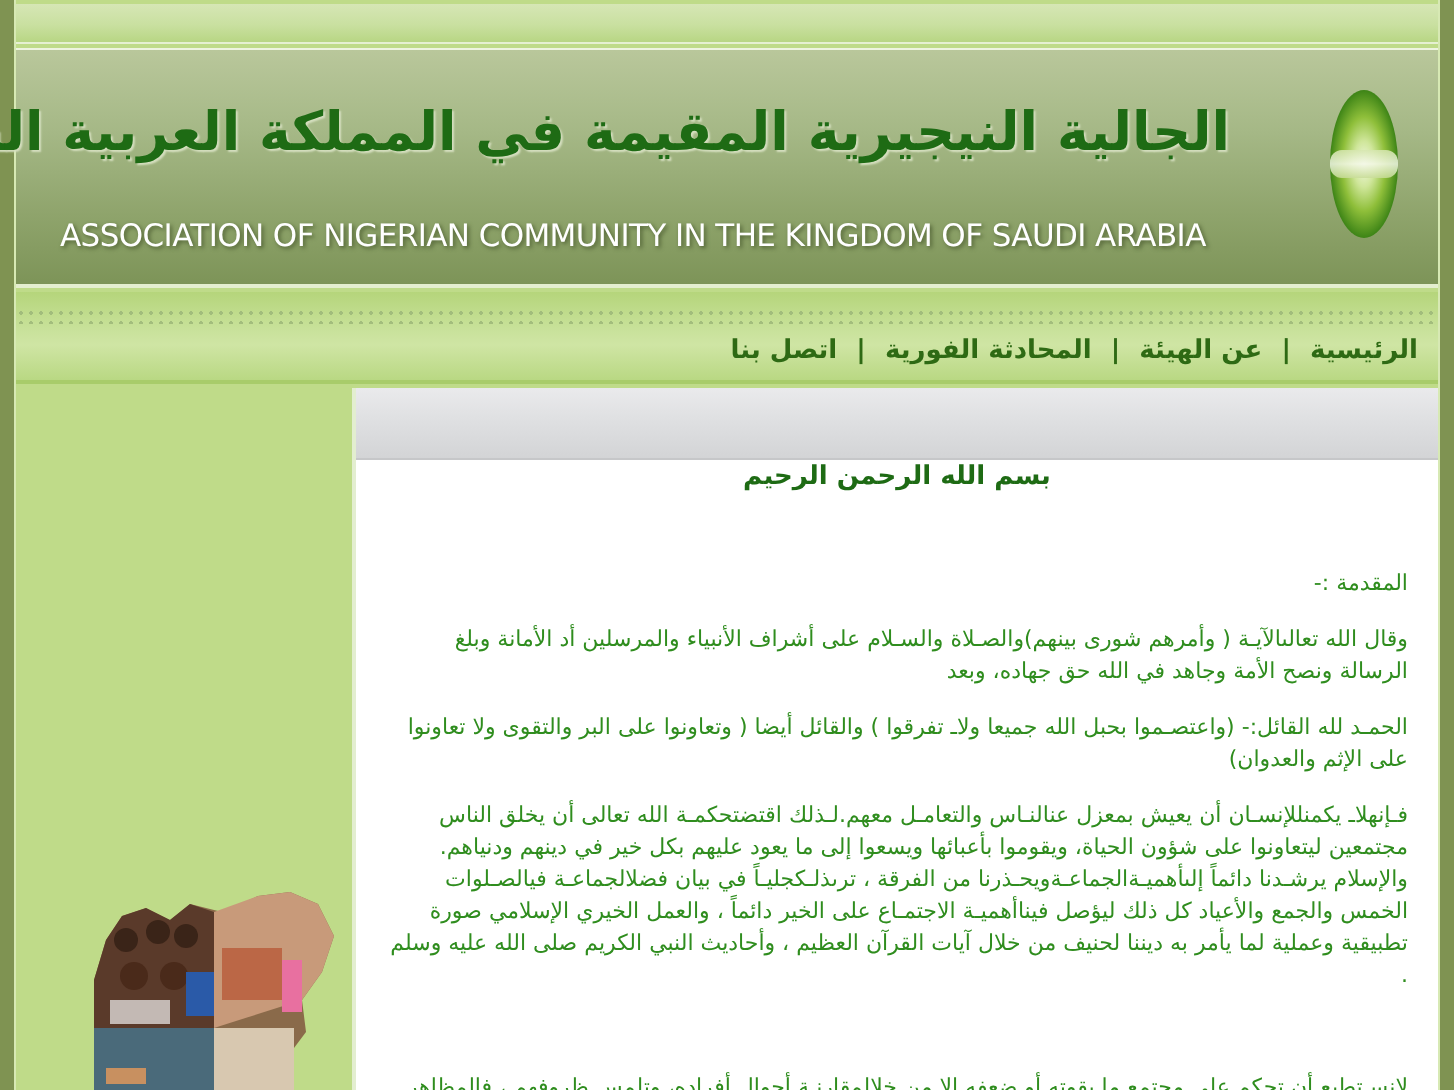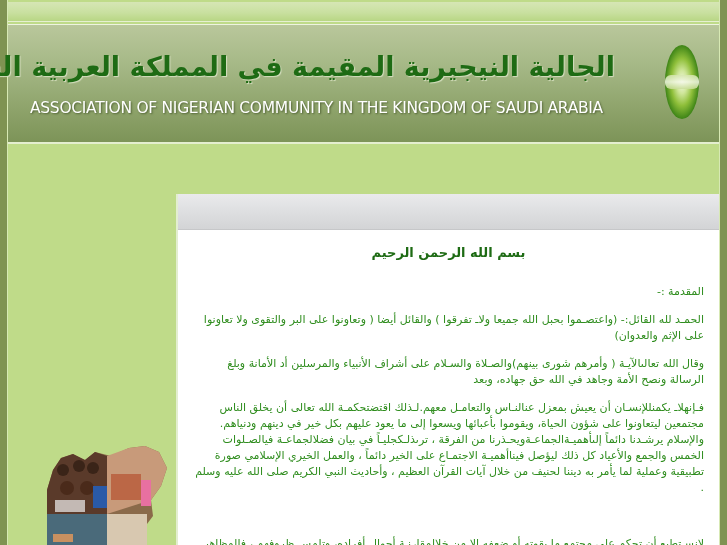--- a/index.html
+++ b/index.html
@@ -29,21 +29,21 @@
     .banner-arabic {
       position: absolute; right: 104px; top: 26px;
       font-family: "DejaVu Sans", sans-serif;
       font-weight: bold; font-size: 27px;
       color: #1e6b14;
       direction: rtl; white-space: nowrap;
       text-shadow: 1px 1px 1px #d5dfbf;
       letter-spacing: 0px;
     }
     .banner-english {
-      position: absolute; left: 22px; top: 74px;
+      position: absolute; left: 22px; top: 84px;
       font-family: "DejaVu Sans", sans-serif;
       font-size: 15.5px; color: #ffffff;
       white-space: nowrap;
       text-shadow: 1px 1px 2px #4e5f33;
       letter-spacing: -0.3px;
     }
     .logo {
       position: absolute; right: 20px; top: 20px; width: 34px; height: 74px;
       border-radius: 50%;
       background: radial-gradient(ellipse at 50% 50%, #f2f8e2 0%, #cfe69a 22%, #8fbf3a 45%, #2f7a10 75%, #1d5a0a 100%);
@@ -83,21 +83,21 @@
       position: absolute; left: 168px; top: 194px; width: 543px; height: 351px;
       background: #ffffff;
       border-left: 2px solid #e3eed0;
     }
     .content-header {
       position: absolute; left: 0; top: 0; width: 541px; height: 36px;
       background: linear-gradient(#eaeaec 0%, #e0e1e3 40%, #d3d4d6 100%);
       border-bottom: 1px solid #c6c7c9;
     }
     .content-title {
-      position: absolute; left: 0; top: 51px; width: 541px;
+      position: absolute; left: 0; top: 37px; width: 541px;
       text-align: center; direction: rtl;
       font-weight: bold; font-size: 13px; color: #1e6b14;
     }
     .content-body {
       position: absolute; left: 5px; top: 78px; width: 533px;
       direction: rtl; text-align: right;
       font-size: 11px; line-height: 16px; color: #2f8d1e;
     }
     .content-body p { margin: 12px; }
     .gap { height: 16px; }
@@ -109,20 +109,32 @@
 
   <div class="topstrip"></div>
 
   <div class="banner">
     <div class="banner-arabic">الجالية النيجيرية المقيمة في المملكة العربية السعودية</div>
     <div class="banner-english">ASSOCIATION OF NIGERIAN COMMUNITY IN THE KINGDOM OF SAUDI  ARABIA</div>
     <div class="logo"></div>
     <div class="logo-band"></div>
   </div>
 
+  <div class="navbar">
+    <div class="dots"></div>
+    <div class="nav-links">
+      <span>الرئيسية</span>
+      <span class="nav-sep">|</span>
+      <span>عن الهيئة</span>
+      <span class="nav-sep">|</span>
+      <span>المحادثة الفورية</span>
+      <span class="nav-sep">|</span>
+      <span>اتصل بنا</span>
+    </div>
+  </div>
 
   <div class="sidebar">
     <svg class="sidebar-img" viewBox="0 0 140 120">
       <path d="M20 40 L28 28 L40 24 L52 30 L62 22 L78 26 L96 18 L112 16 L126 22 L134 38 L128 56 L118 70 L120 86 L108 102 L96 120 L18 120 L14 100 L20 80 L14 60 Z" fill="#8a6a4a"></path>
       <path d="M20 40 L28 28 L40 24 L52 30 L62 22 L74 26 L74 84 L14 84 L14 60 Z" fill="#5a3a2a"></path>
       <circle cx="30" cy="40" r="6" fill="#3a2418"></circle>
       <circle cx="46" cy="36" r="6" fill="#3a2418"></circle>
       <circle cx="60" cy="38" r="6" fill="#3a2418"></circle>
       <circle cx="34" cy="58" r="7" fill="#4a2a1a"></circle>
       <circle cx="54" cy="58" r="7" fill="#4a2a1a"></circle>
@@ -135,21 +147,21 @@
       <rect x="20" y="104" width="20" height="8" fill="#c89060"></rect>
       <rect x="74" y="84" width="40" height="36" fill="#d8c8b0"></rect>
     </svg>
   </div>
 
   <div class="content">
     <div class="content-header"></div>
     <div class="content-title">بسم الله الرحمن الرحيم</div>
     <div class="content-body">
       <p>المقدمة :-</p>
+      <p>وقال الله تعالىالآيـة ( وأمرهم شورى بينهم)والصـلاة  والسـلام على أشراف الأنبياء والمرسلين أد الأمانة وبلغ الرسالة ونصح الأمة وجاهد في الله حق جهاده، وبعد</p>
       <p>الحمـد لله القائل:- (واعتصـموا بحبل الله جميعا  ولاـ تفرقوا ) والقائل أيضا ( وتعاونوا على البر  والتقوى ولا تعاونوا على الإثم والعدوان)</p>
-      <p>وقال الله تعالىالآيـة ( وأمرهم شورى بينهم)والصـلاة  والسـلام على أشراف الأنبياء والمرسلين أد الأمانة وبلغ الرسالة ونصح الأمة وجاهد في الله حق جهاده، وبعد</p>
       <p>فـإنهلاـ يكمنللإنسـان أن يعيش بمعزل عنالنـاس    والتعامـل معهم.لـذلك اقتضتحكمـة الله تعالى  أن يخلق الناس مجتمعين ليتعاونوا على شؤون الحياة، ويقوموا بأعبائها ويسعوا إلى ما يعود عليهم بكل خير في دينهم ودنياهم. والإسلام يرشـدنا    دائماً إلىأهميـةالجماعـةويحـذرنا من الفرقة      ، ترىذلـكجليـاً في بيان فضلالجماعـة فيالصـلوات الخمس والجمع والأعياد كل ذلك ليؤصل فيناأهميـة الاجتمـاع على الخير دائماً ، والعمل الخيري الإسلامي صورة تطبيقية وعملية لما يأمر به ديننا لحنيف من خلال آيات القرآن العظيم ، وأحاديث النبي الكريم صلى الله عليه وسلم .</p>
       <div class="gap"></div>
       <p>لانسـتطيع أن تحكم على مجتمع ما بقوته أو ضعفه  إلا من خلالمقارنـة أحوال أفراده، وتلمس ظروفهم  ، فالمظاهر ولو كانت شعائر تعبدية لا تعطينا المقياس الصحيح لأحوال هذا المجتمع بل أن سلوك أفراد هذا المجتمع وتعاملاهم مع بعضهم وتكافلهم  في السراء والضراء هو الذي يعطي الحكم الصحيح  والصادق على المجتمع ، ولا يتضح ذلك إلا من خلال العمل التعـاونيالـذي يقوم بهـذا المجتمع     والـذيبعـد منصـميم نشاطه ،وقـد أعطانا القران  الكريمنموذجـاً لمجتمع قوي متماسـك يتسابق أفراده   إلى العمل الخيري ، وذلك فيقصـةكفالـة مريم    التي لم تر أباها،فقـد مات وهي فيالمهـد ، فأراد  زكريا عليه السلام أن يضمها إليه ويكفلها بصفته  زوج خالتها كما ذكر ابن إسحاق وابن جرير . إلا أن أفراد المجتمع يومها تسابقوا إلى كفالة مريم  ، قال الله تعالى : " وما كنتلـديهم إذ يلقون أقلامهم أيهم يكفل مريم وما كنت لديهم إذ يختصـمون " آل عمران/ 44  قال الإمام  الطبري   رحمه الله    فيتفسيره لهذه الآية  (( وكفلها زكريا أي ضـمها إليه</p>
     </div>
   </div>
 
 </div>
 
 </body></html>

